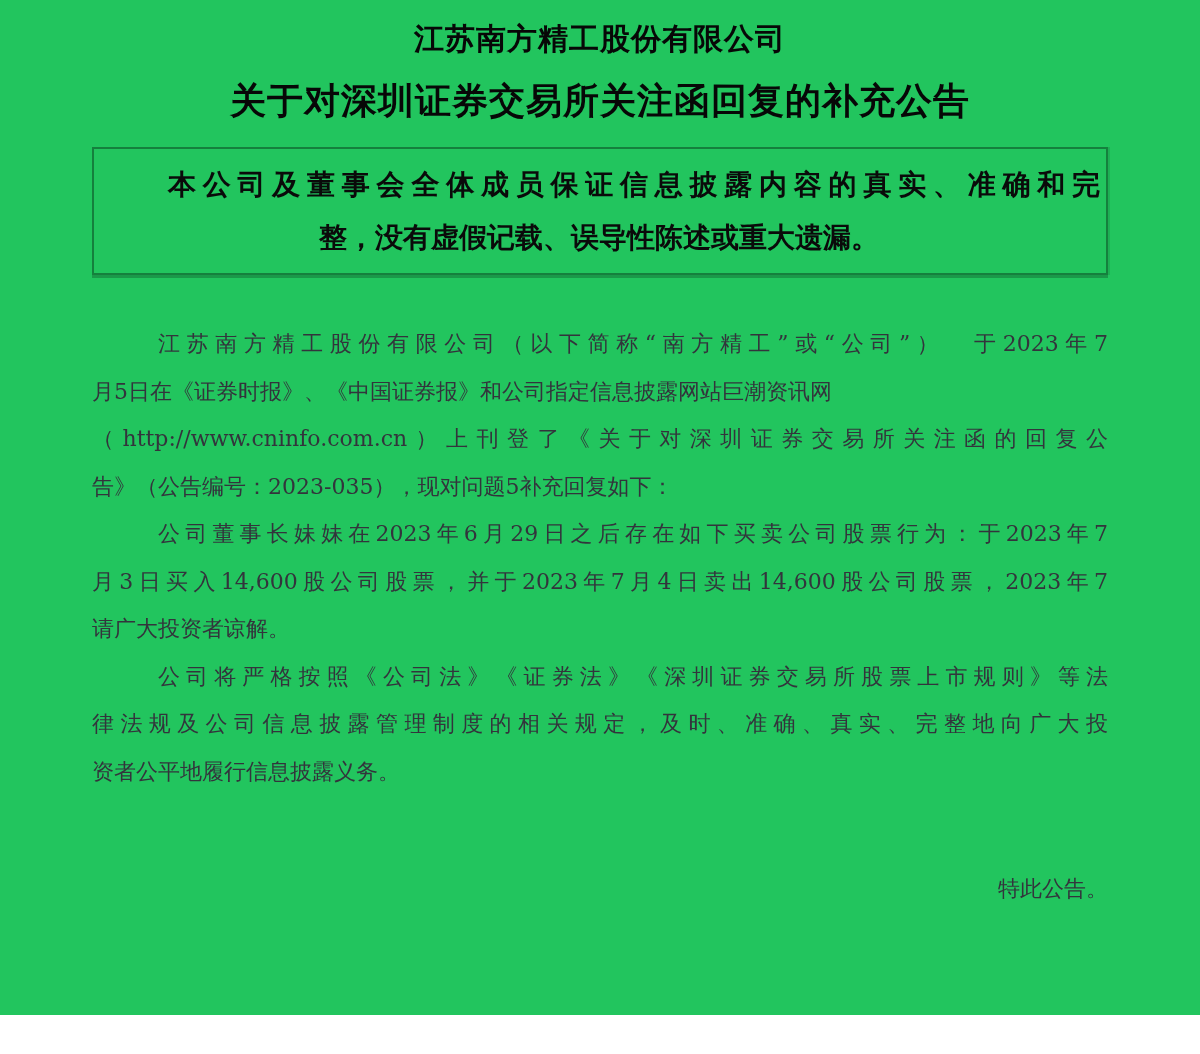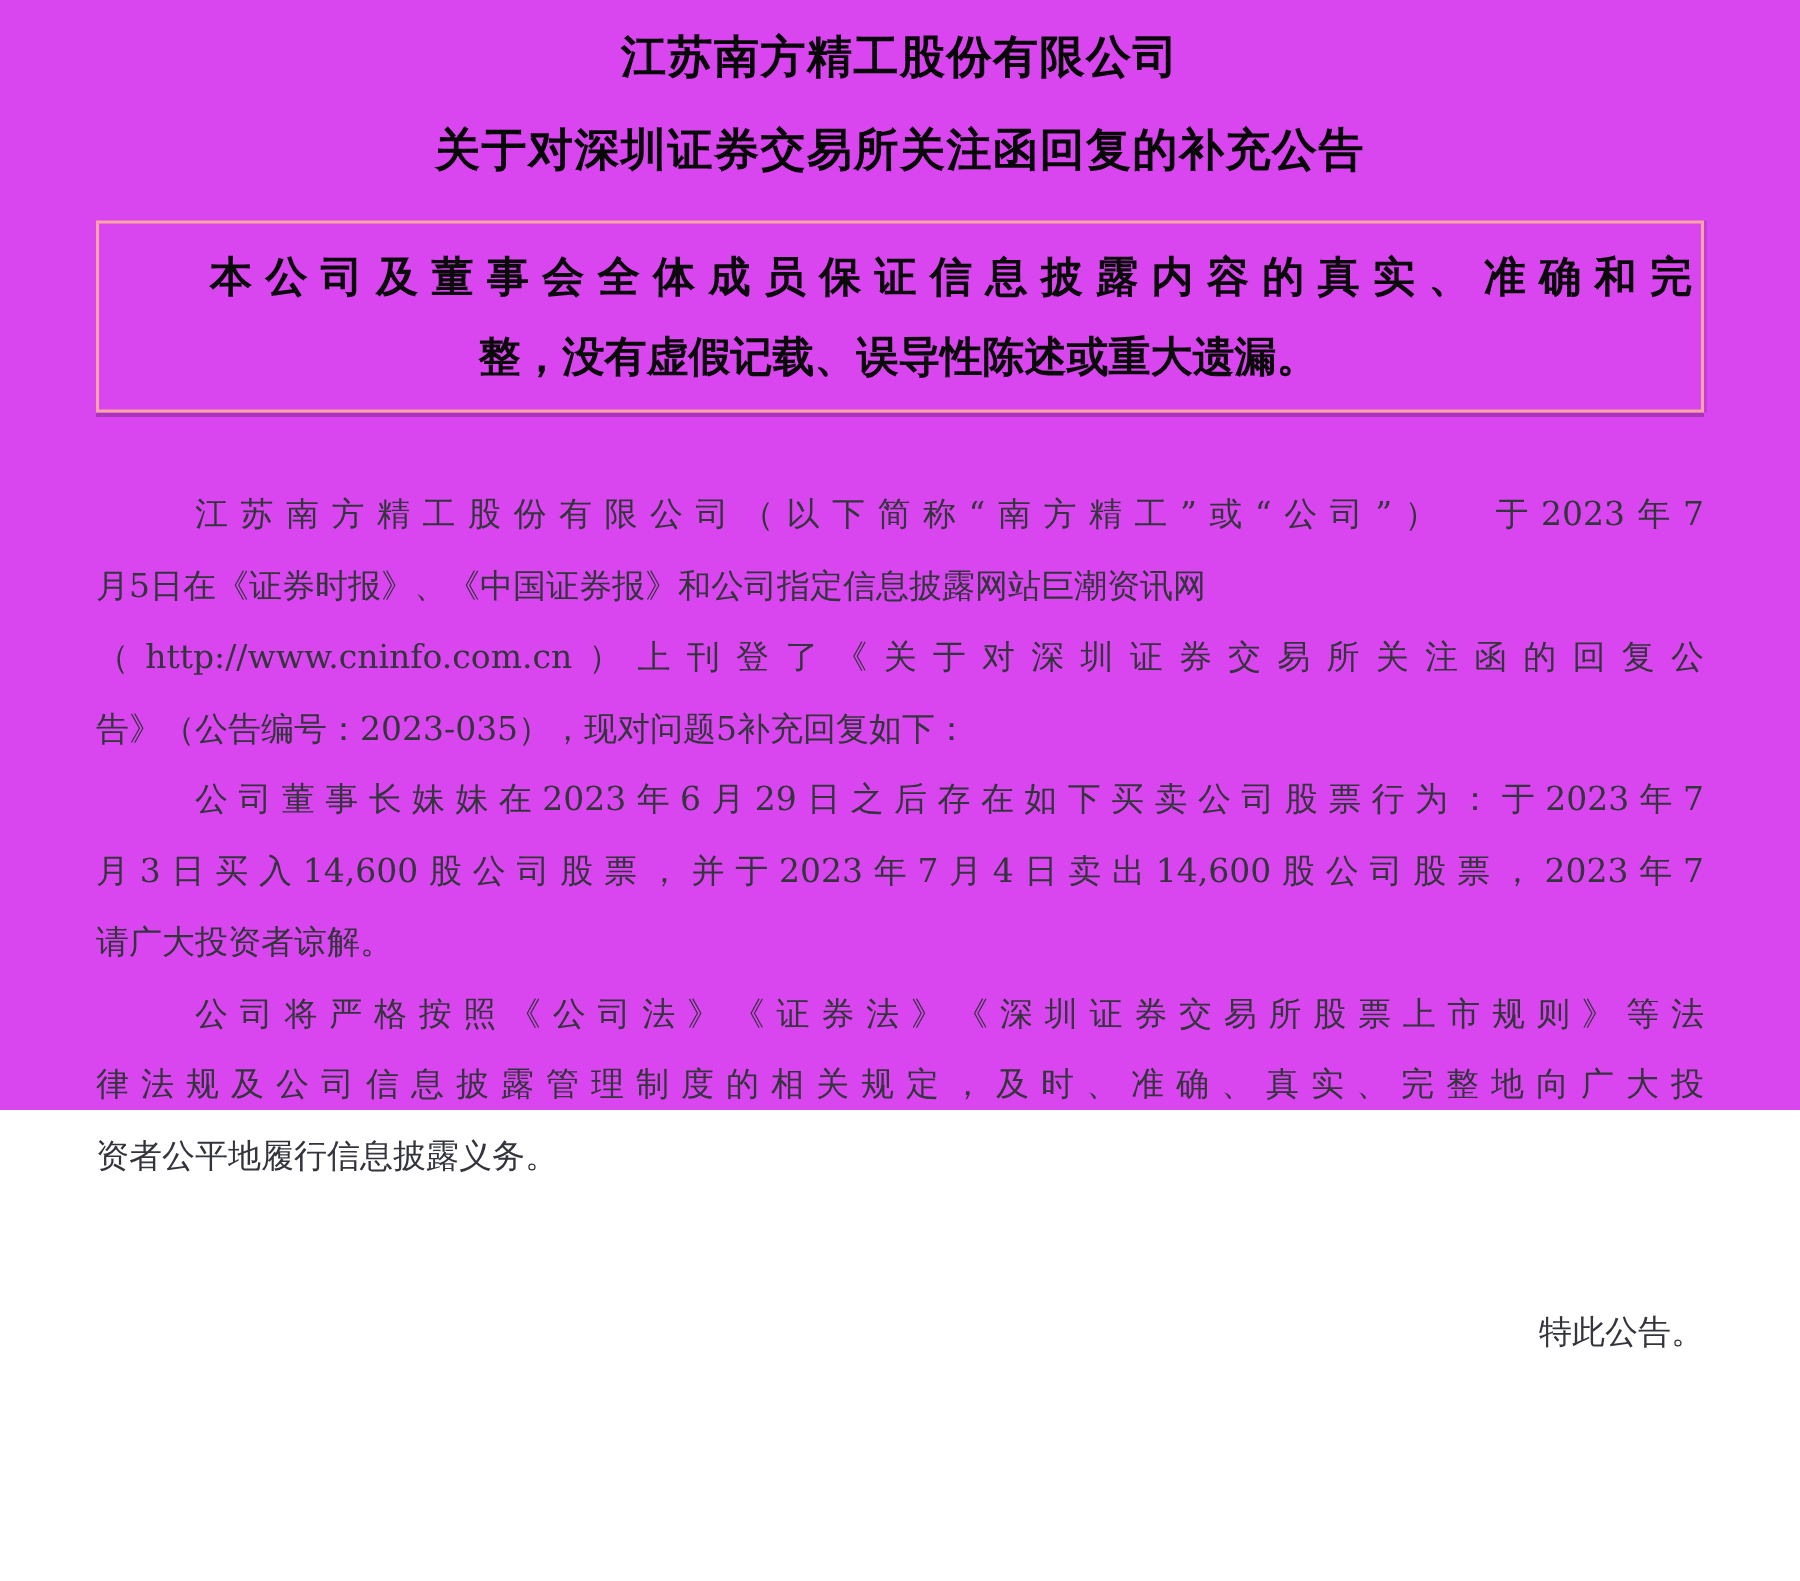--- a/index.html
+++ b/index.html
@@ -7,47 +7,47 @@
   body {
     width: 1200px;
     height: 1054px;
     position: relative;
     overflow: hidden;
     font-family: "DejaVu Serif", "Liberation Serif", serif;
     color: #33343c;
   }
   .doc {
     width: 1200px;
-    height: 740px;
-    padding: 0 64px;
-    background: #d946ef;
+    height: 1015px;
+    padding: 0 92px;
+    background: #22c55e;
   }
   .title-main {
     padding-top: 20px;
     text-align: center;
     font-family: "DejaVu Sans", "Liberation Sans", sans-serif;
     font-weight: bold;
     font-size: 30px;
     line-height: 38px;
     color: #070707;
     letter-spacing: 1px;
   }
   .title-sub {
     margin-top: 24px;
     text-align: center;
     font-family: "DejaVu Sans", "Liberation Sans", sans-serif;
     font-weight: bold;
-    font-size: 30px;
+    font-size: 36px;
     line-height: 38px;
     color: #070707;
     letter-spacing: 1px;
   }
   .notice-box {
     margin-top: 27px;
-    border: 2px solid #fca5a5;
+    border: 2px solid #15803d;
     box-shadow: 0 3px 0 rgba(0,0,0,0.22), 2px 0 0 rgba(0,0,0,0.10);
     padding: 9px 6px 9px 4px;
     font-family: "DejaVu Sans", "Liberation Sans", sans-serif;
     font-weight: bold;
     font-size: 28px;
     color: #0a0a0a;
     overflow: hidden;
   }
   .notice-box .line { line-height: 53px; height: 53px; text-align: center; }
   .body-text {

